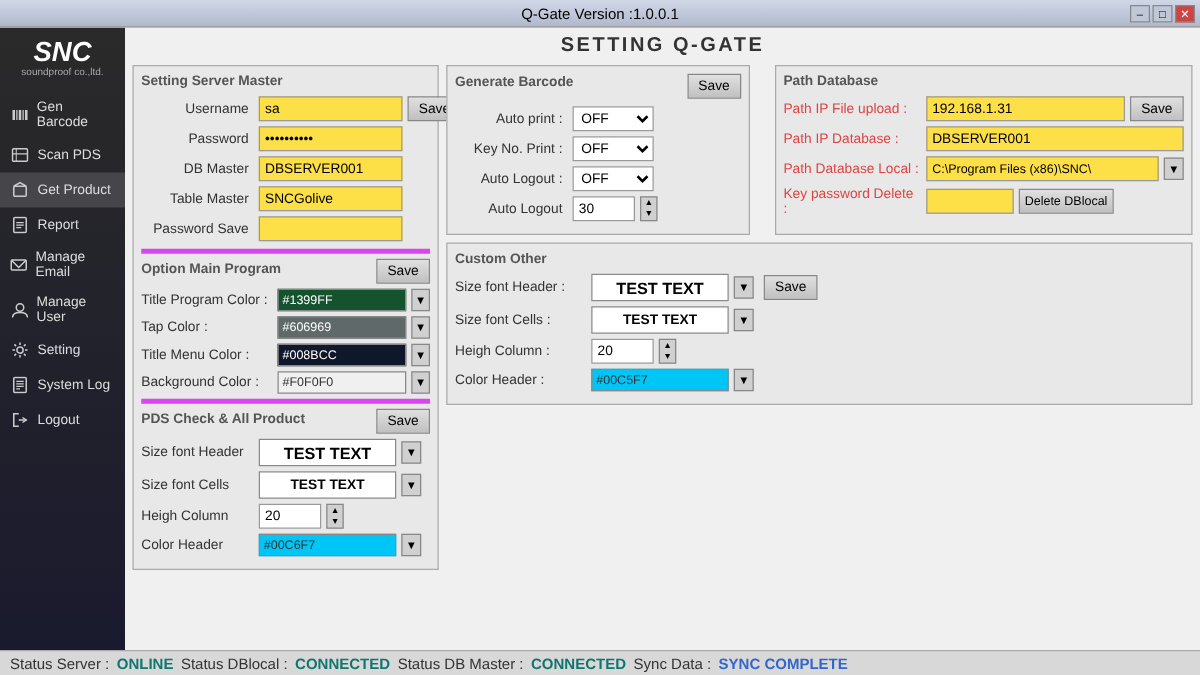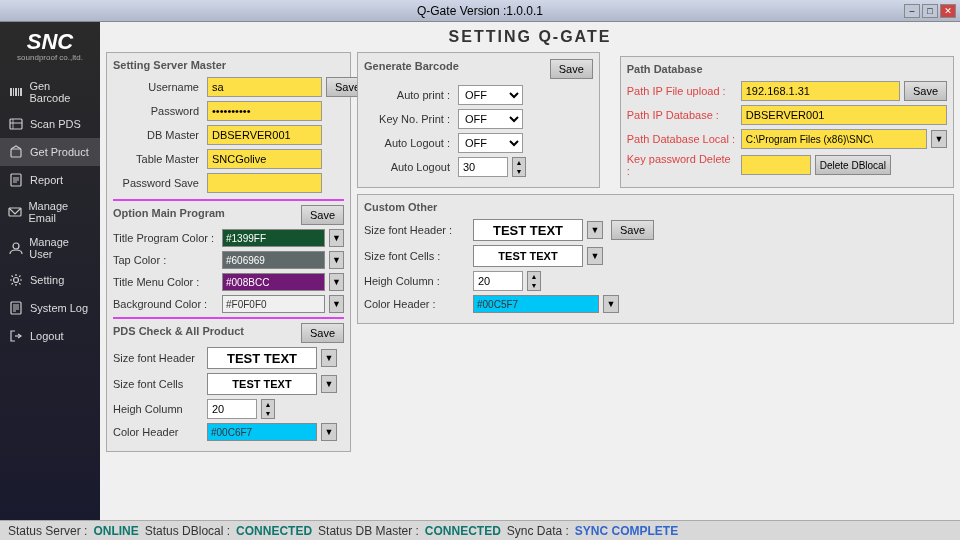--- a/index.html
+++ b/index.html
@@ -144,21 +144,21 @@
       background: #fff;
       height: 20px;
       font-size: 11px;
       padding: 0 2px;
       width: 65px;
     }
 
     
     .option-section {
       margin-top: 6px;
-      border-top: 2px solid #d946ef;
+      border-top: 4px solid #d946ef;
       padding-top: 4px;
     }
     .option-title { font-size: 11px; font-weight: bold; color: #555; margin-bottom: 4px; }
 
     
     .color-preview {
       height: 18px;
       border: 1px solid #888;
       font-size: 10px;
       display: flex;
@@ -391,21 +391,21 @@
             </div>
 
             <div class="form-row">
               <span style="font-size:11px;color:#333;width:105px;flex-shrink:0;">Tap Color :</span>
               <div class="color-preview" style="width:110px;background:#606969;color:#fff;">#606969</div>
               <div class="color-arrow">▼</div>
             </div>
 
             <div class="form-row">
               <span style="font-size:11px;color:#333;width:105px;flex-shrink:0;">Title Menu Color :</span>
-              <div class="color-preview" style="width:110px;background:#701a75;color:#fff;">#008BCC</div>
+              <div class="color-preview" style="width:110px;background:#0f172a;color:#fff;">#008BCC</div>
               <div class="color-arrow">▼</div>
             </div>
 
             <div class="form-row">
               <span style="font-size:11px;color:#333;width:105px;flex-shrink:0;">Background Color :</span>
               <div class="color-preview" style="width:110px;background:#F0F0F0;color:#333;">#F0F0F0</div>
               <div class="color-arrow">▼</div>
             </div>
           </div>
 
@@ -440,21 +440,21 @@
               <span style="font-size:11px;color:#333;width:90px;flex-shrink:0;">Color Header</span>
               <div class="color-preview" style="width:110px;background:#00C6F7;color:#333;">#00C6F7</div>
               <div class="color-arrow">▼</div>
             </div>
           </div>
         </div>
       </div>
 
       <div style="flex:1; display:flex; flex-direction:column; gap:6px;">
 
-        <div style="display:flex; gap:20px;align-items:flex-end;">
+        <div style="display:flex; gap:20px;">
 
           <div class="panel" style="flex:1;">
             <div style="display:flex; align-items:center; justify-content:space-between; margin-bottom:6px;">
               <div class="panel-title">Generate Barcode</div>
               <button class="save-btn">Save</button>
             </div>
 
             <div class="form-row">
               <span class="form-label">Auto print :</span>
               <select class="dropdown-select">
@@ -535,21 +535,21 @@
                 <span style="font-size:11px;color:#333;width:105px;flex-shrink:0;">Heigh Column :</span>
                 <input class="spinner-input" type="number" value="20" style="width: 50px;">
                 <div class="spinner-arrows">
                   <div class="spin-up">▲</div>
                   <div class="spin-dn">▼</div>
                 </div>
               </div>
 
               <div class="form-row">
                 <span style="font-size:11px;color:#333;width:105px;flex-shrink:0;">Color Header :</span>
-                <div class="color-preview" style="width:126px;background:#00C5F7;color:#333;">#00C5F7</div>
+                <div class="color-preview" style="width:110px;background:#00C5F7;color:#333;">#00C5F7</div>
                 <div class="color-arrow">▼</div>
               </div>
             </div>
           </div>
         </div>
       </div>
     </div>
   </div>
 </div>
 

